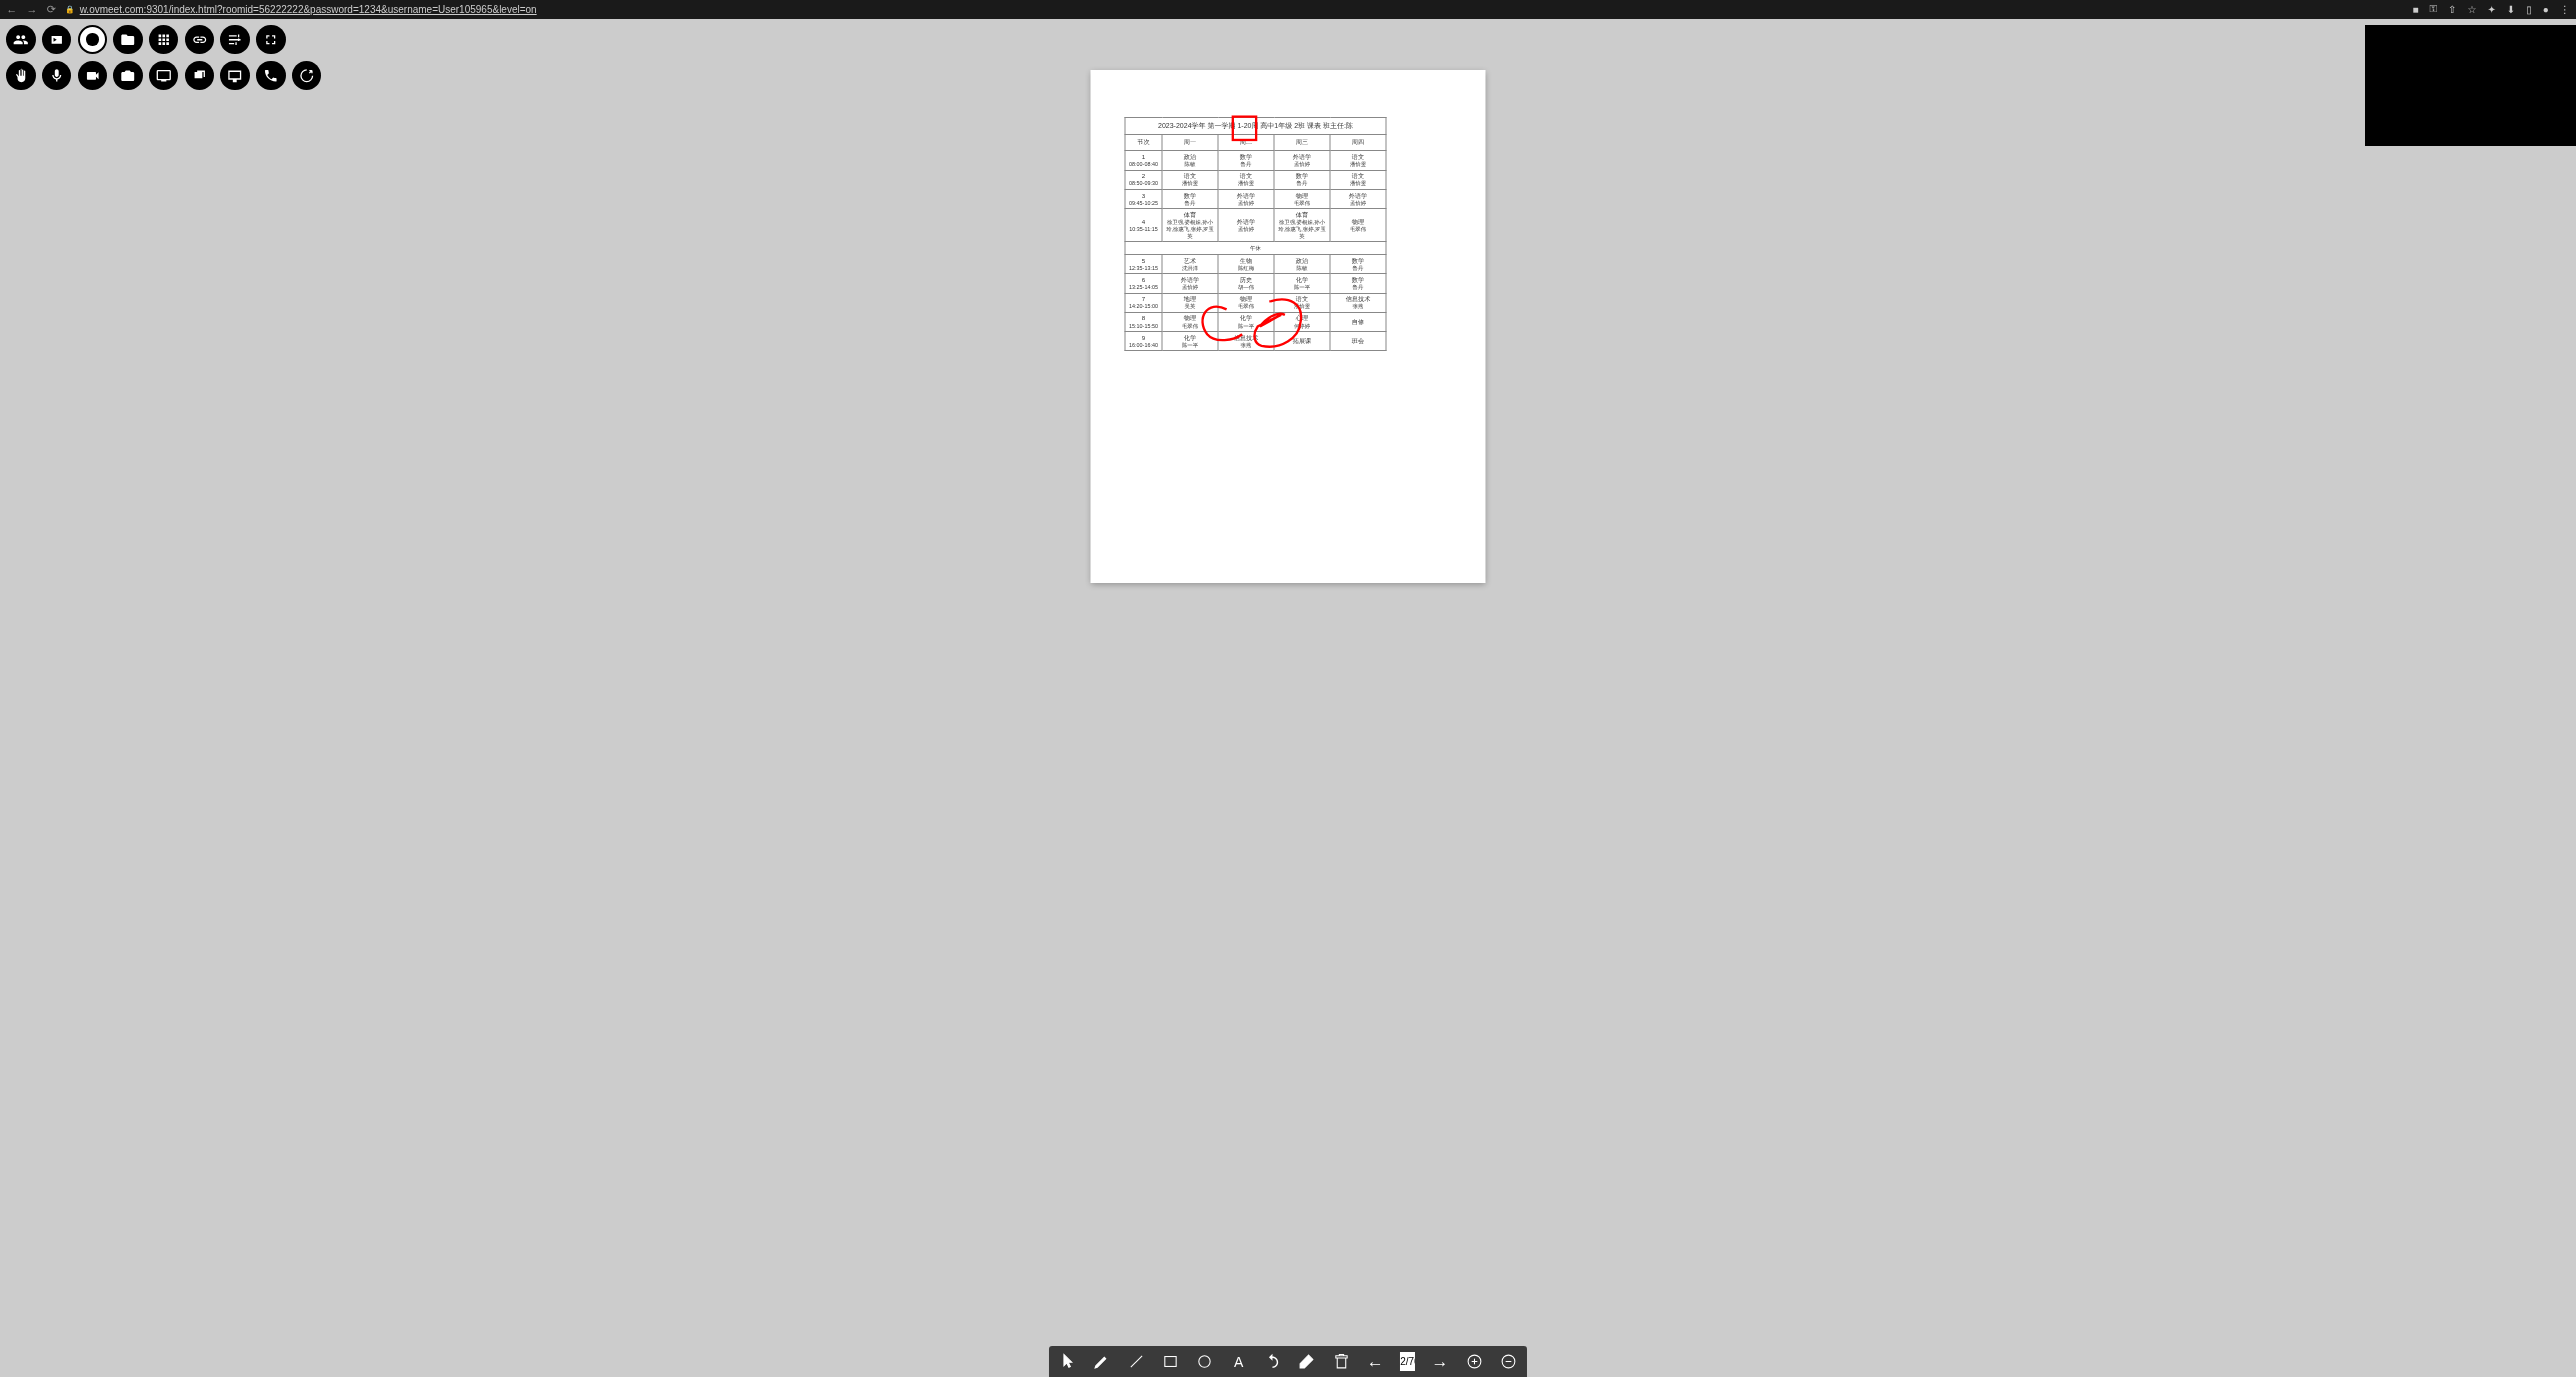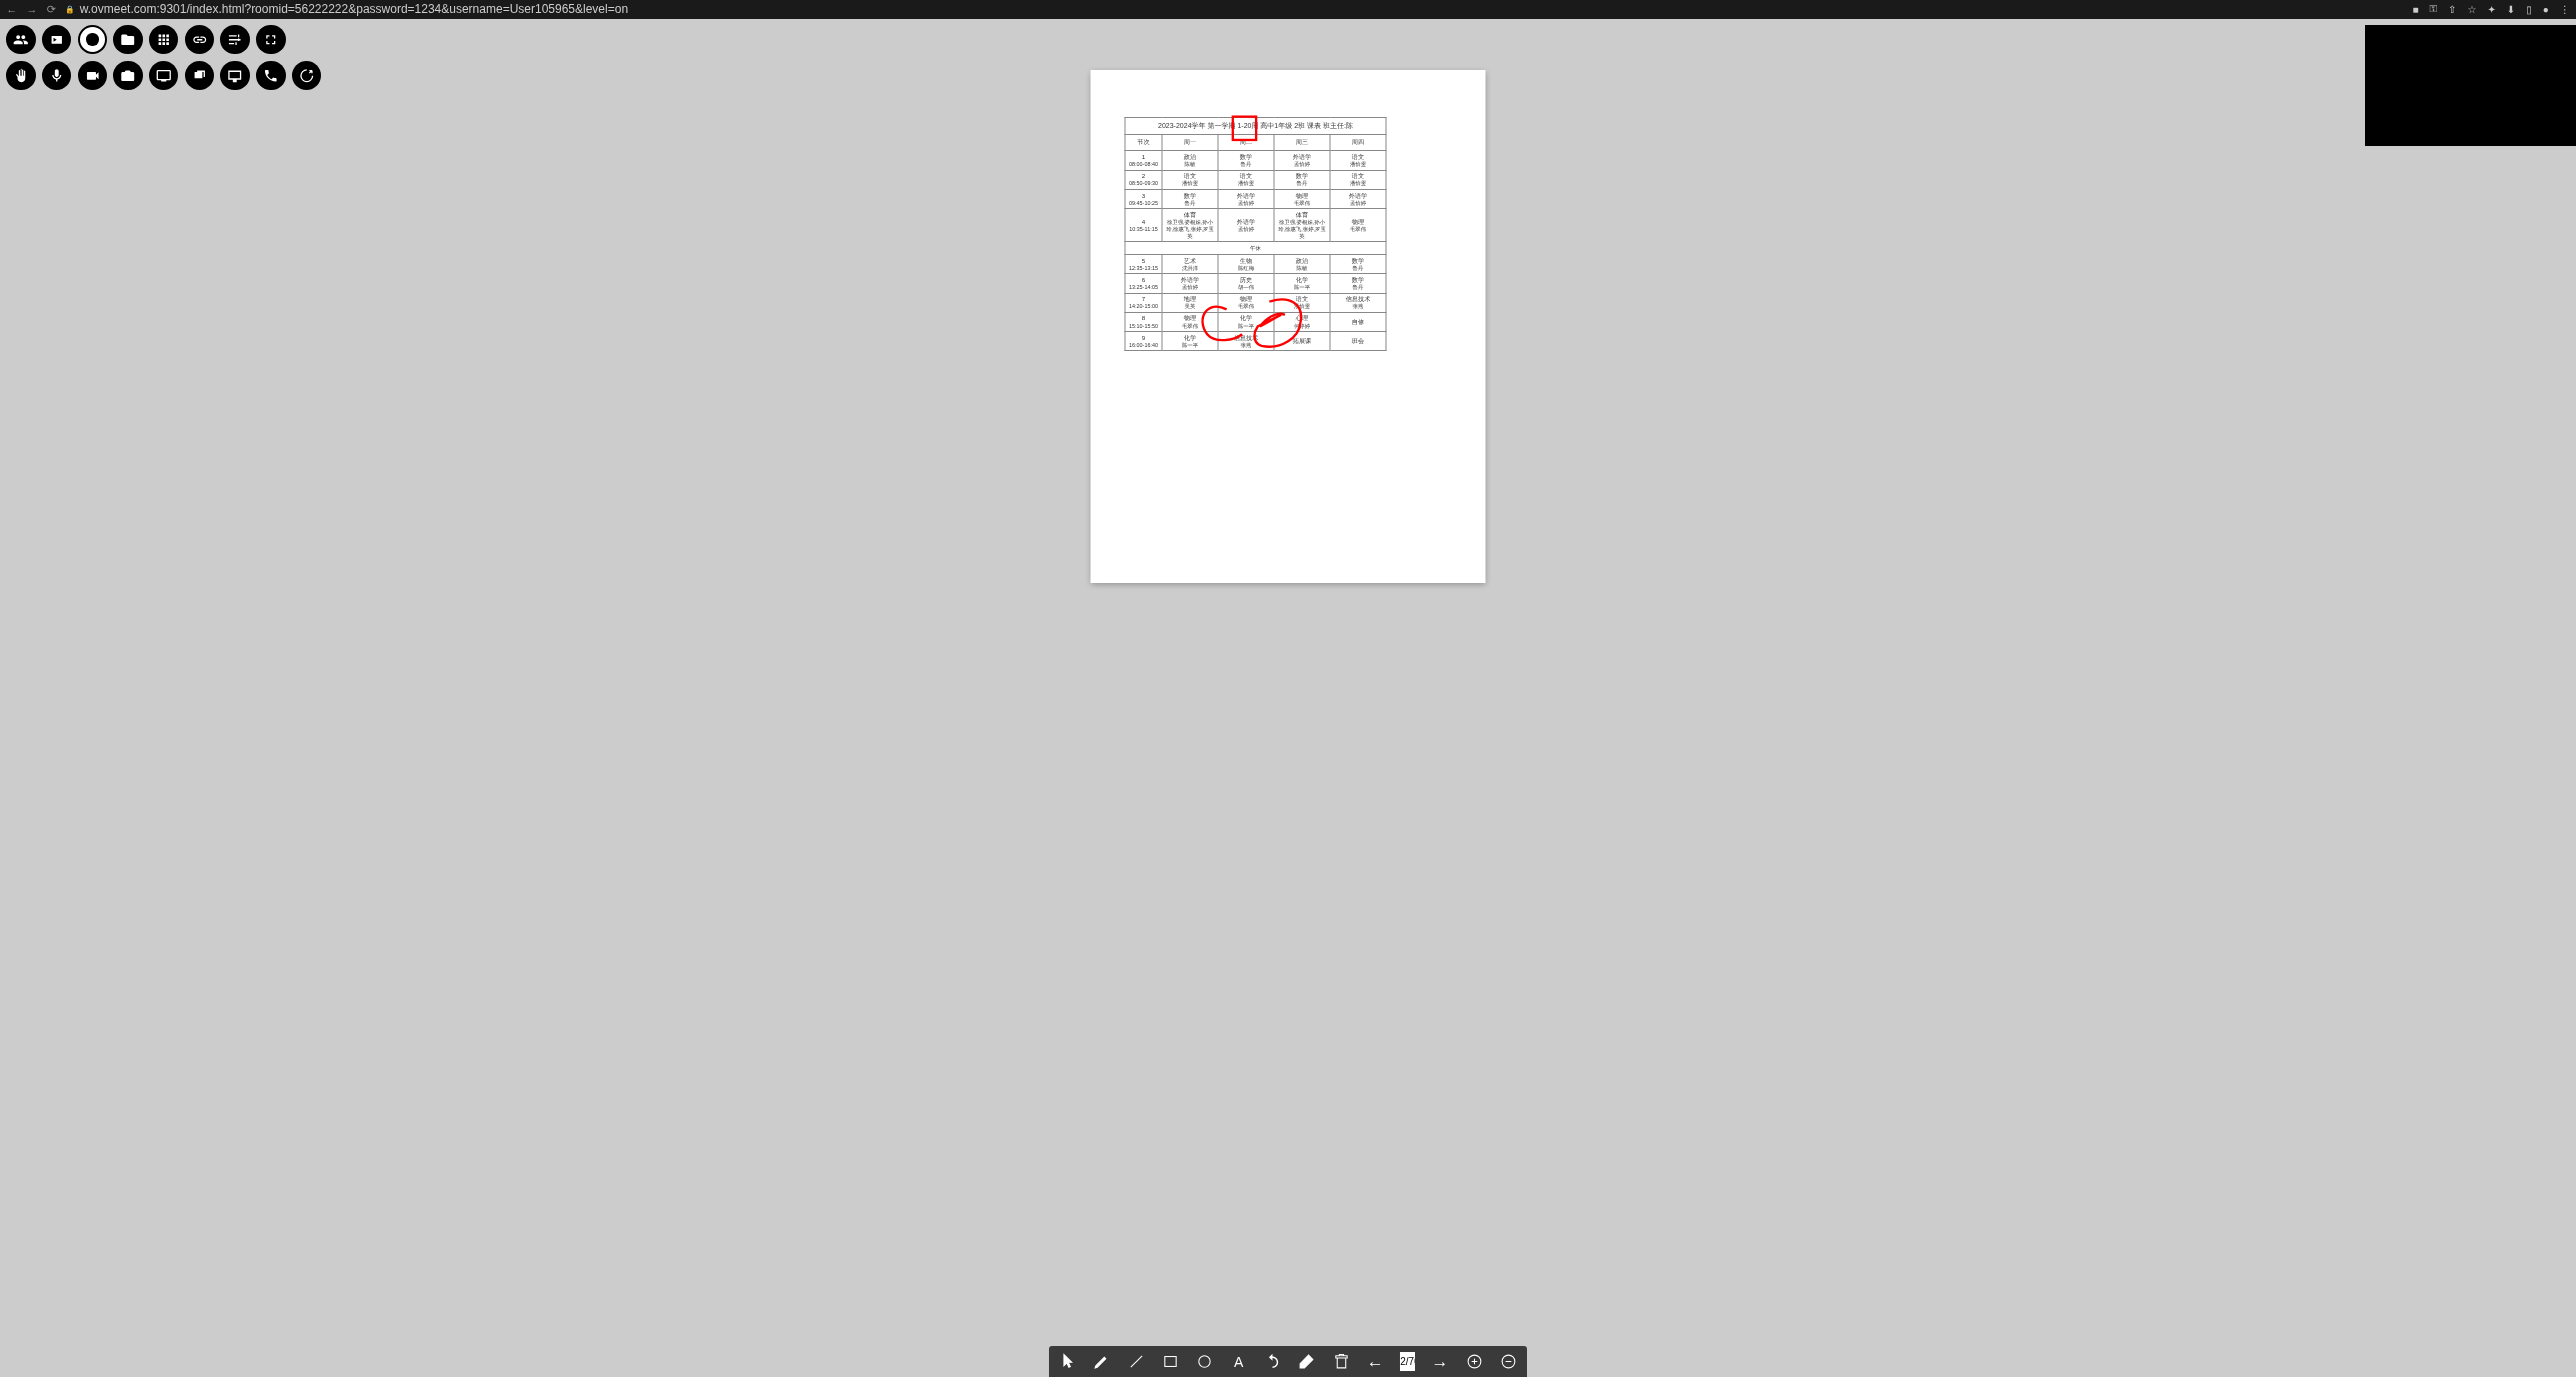--- a/index.html
+++ b/index.html
@@ -24,21 +24,21 @@
   font-size: 11px;
   cursor: pointer;
 }
 .url-bar {
   display: flex;
   align-items: center;
   gap: 4.7px;
   flex: 1;
 }
 .lock-icon { color: #9a9a9a; font-size: 7.8px; }
-.url-text { color: #ccc; font-size: 12px; }
+.url-text { color: #ccc; font-size: 10px; text-decoration: underline; }
 .right-icons {
   display: flex;
   gap: 11px;
   color: #ccc;
   font-size: 10px;
   align-items: center;
 }
 .toolbar {
   padding: 6.2px;
   display: flex;

